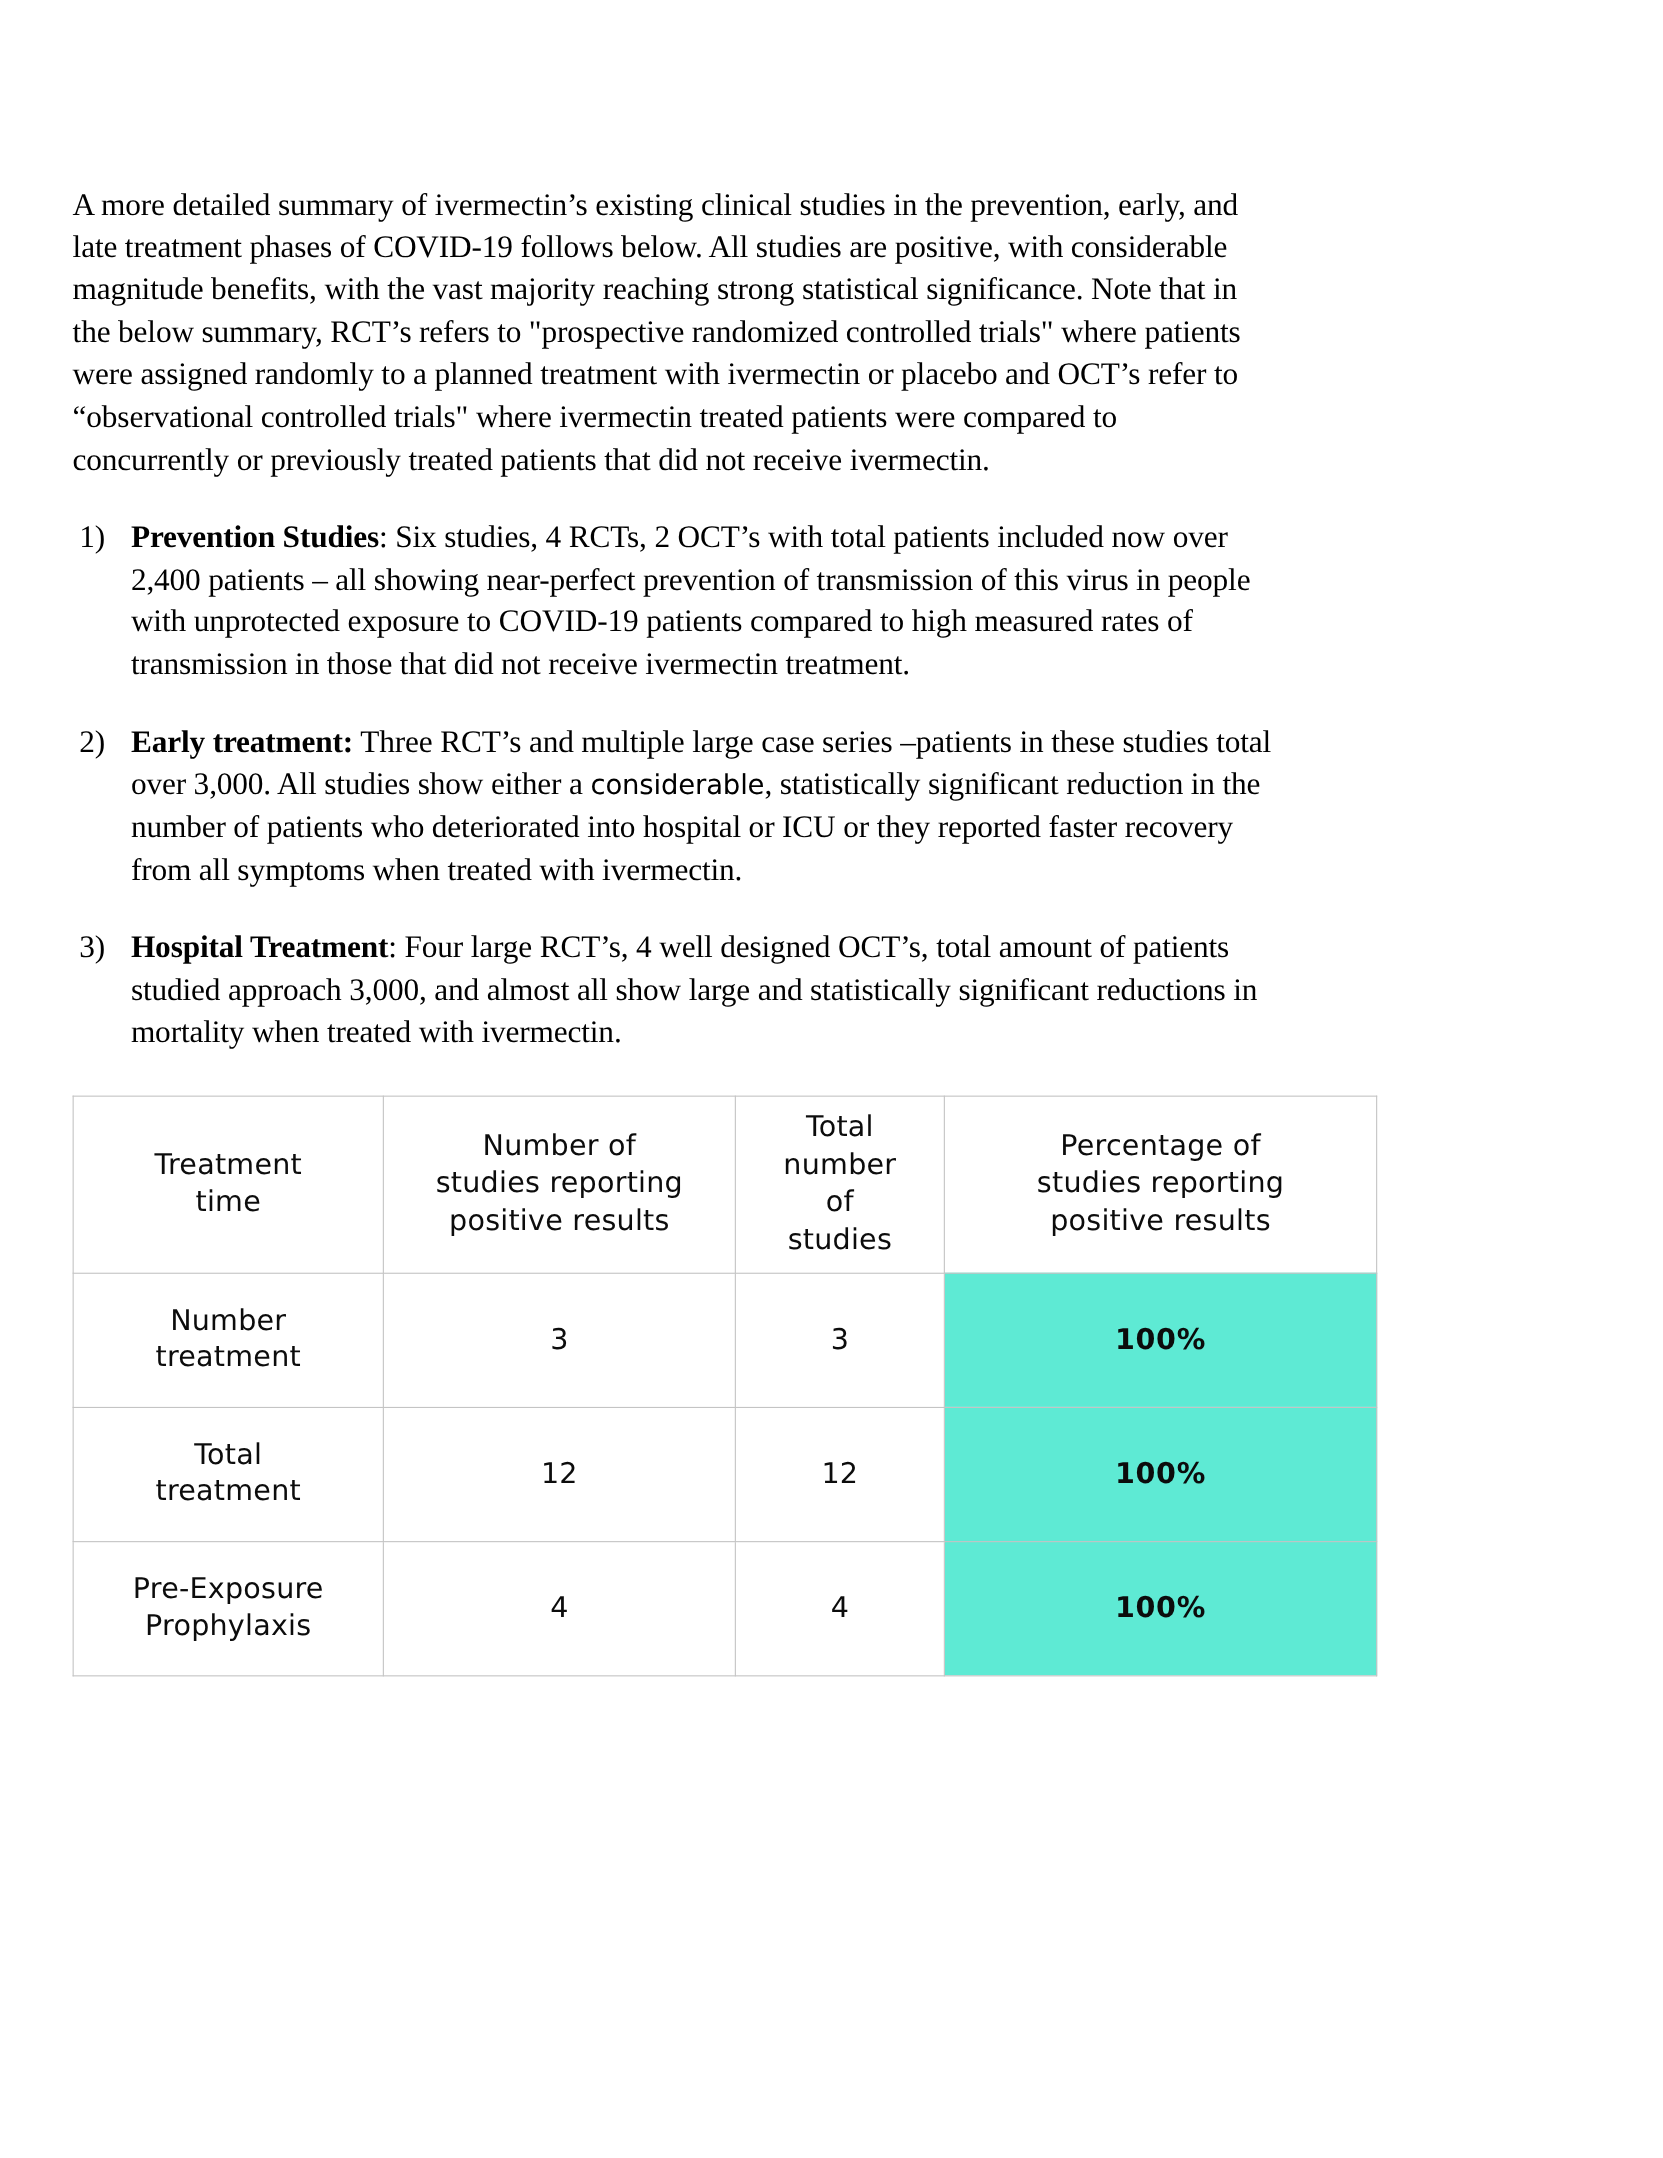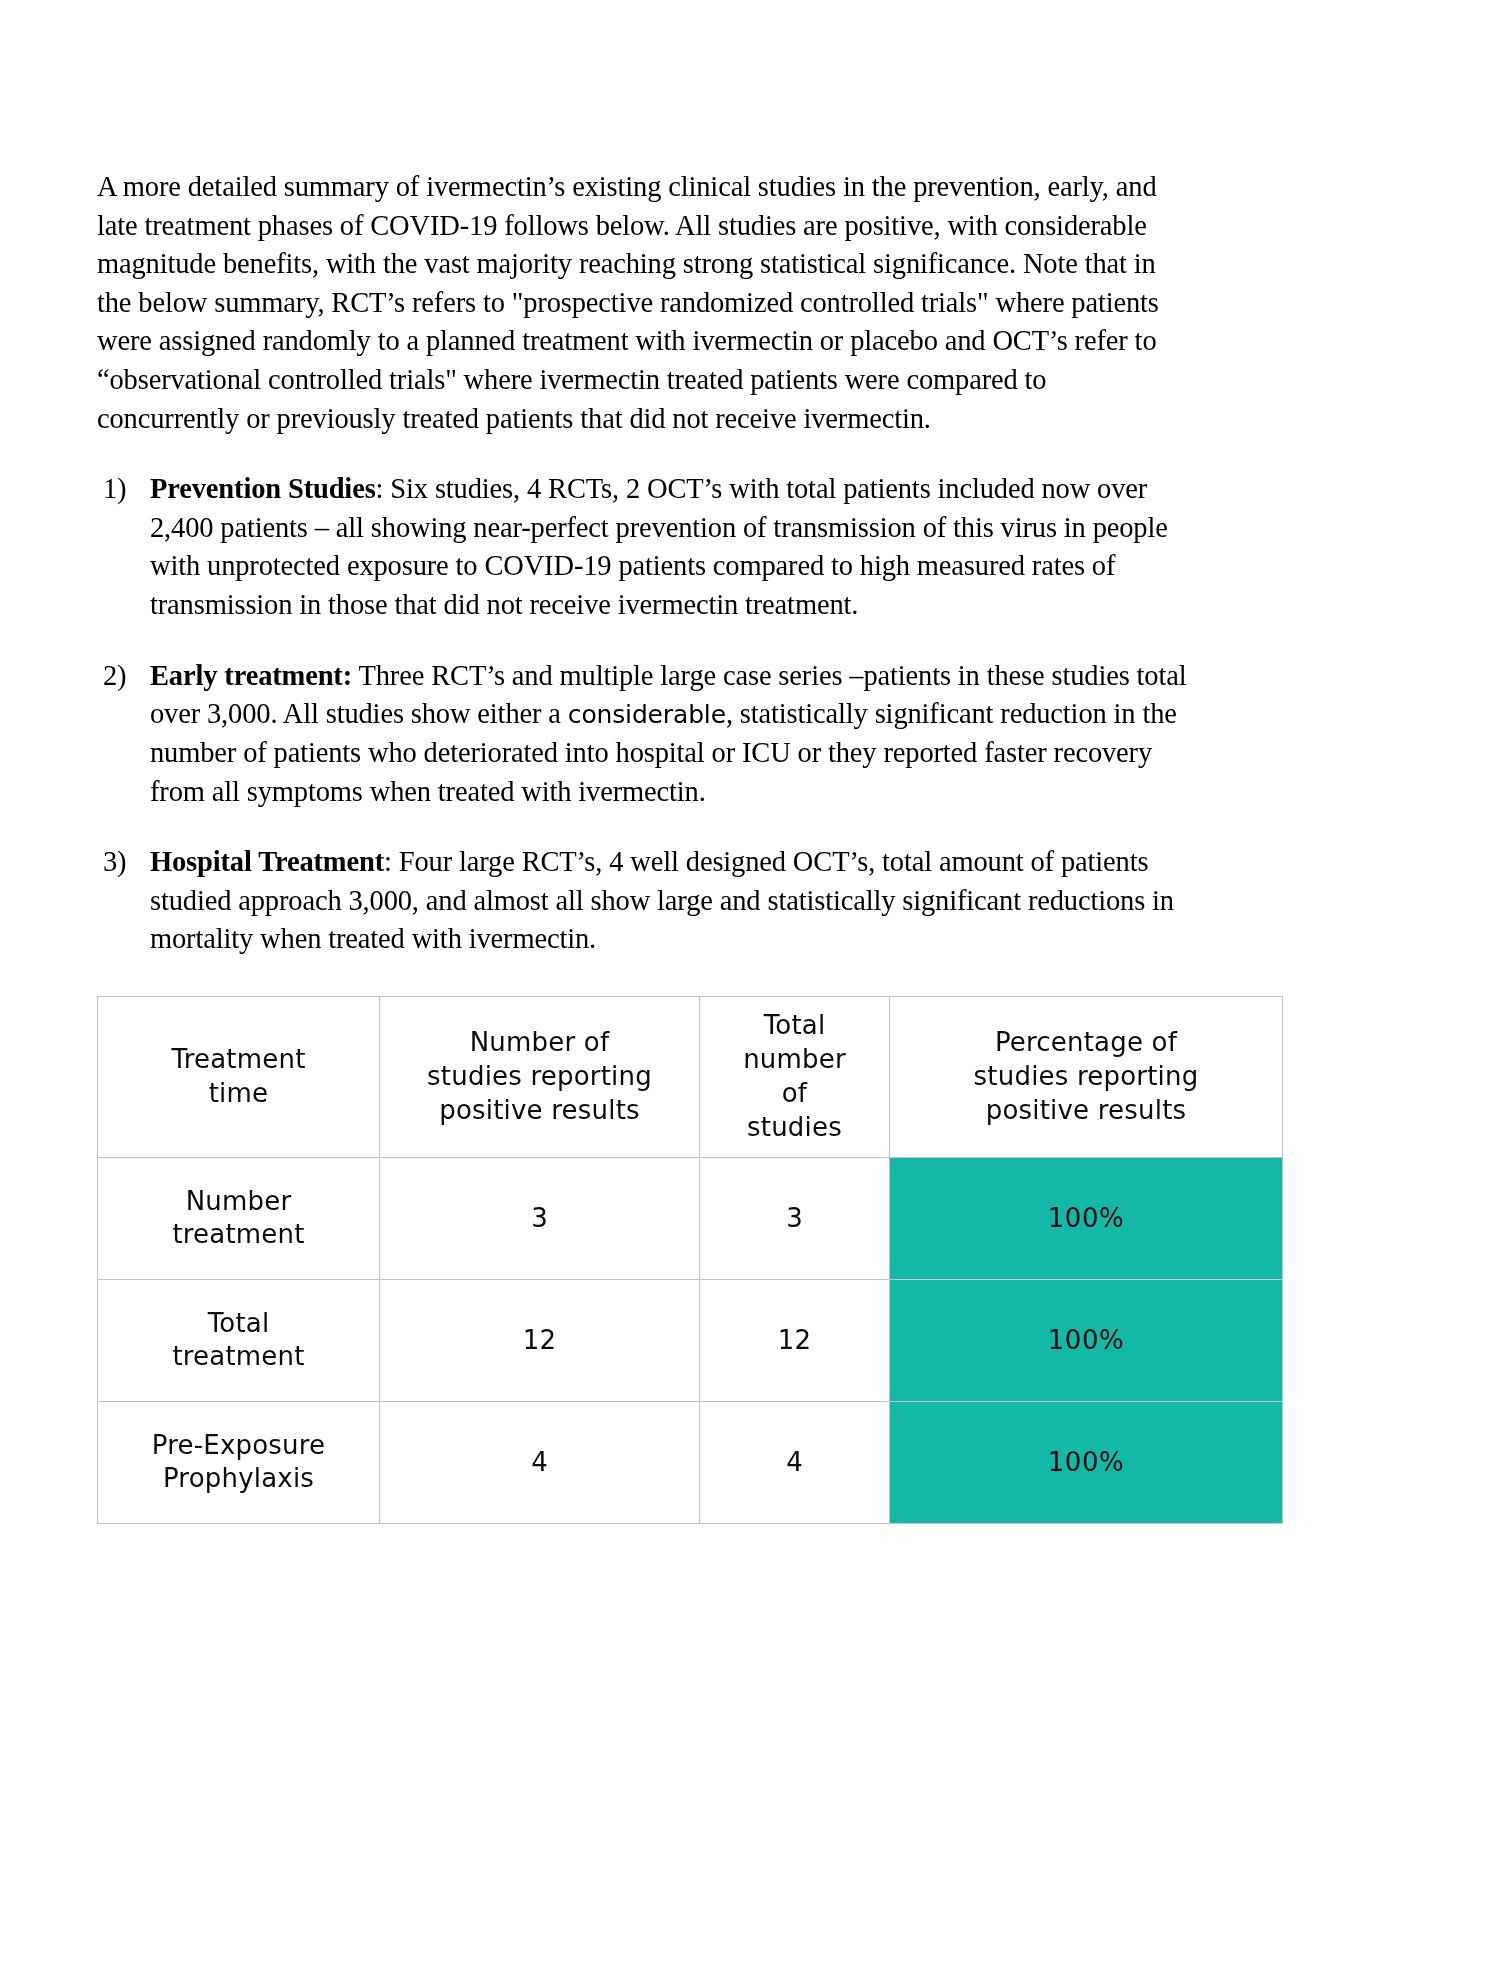--- a/index.html
+++ b/index.html
@@ -14,21 +14,21 @@
     font-family: "Liberation Serif", "DejaVu Serif", serif;
     color: #000000;
     -webkit-font-smoothing: antialiased;
   }
   .page {
     position: relative;
     width: 1512px;
     height: 1962px;
     background: #ffffff;
     box-sizing: border-box;
-    padding: 168px 160px 0 97px;
+    padding: 168px 160px 0 66px;
   }
   .doc-body {
     width: 1090px;
   }
 
   p.para {
     margin: 0;
     font-size: 28.5px;
     line-height: 1.355;
     text-align: left;
@@ -96,22 +96,22 @@
     height: 148px;
     letter-spacing: 0.2px;
   }
   table.summary tbody td {
     font-size: 26px;
     line-height: 1.30;
     height: 109px;
     letter-spacing: 0.2px;
   }
   table.summary tbody td.pct {
-    background: #14b8a6;
-    font-weight: normal;
+    background: #5eead4;
+    font-weight: bold;
     letter-spacing: 0.6px;
   }
   table.summary thead th.pct-head {
     background: #ffffff;
   }
   .cell-lines span { display: block; }
 </style>
 </head>
 <body>
 

